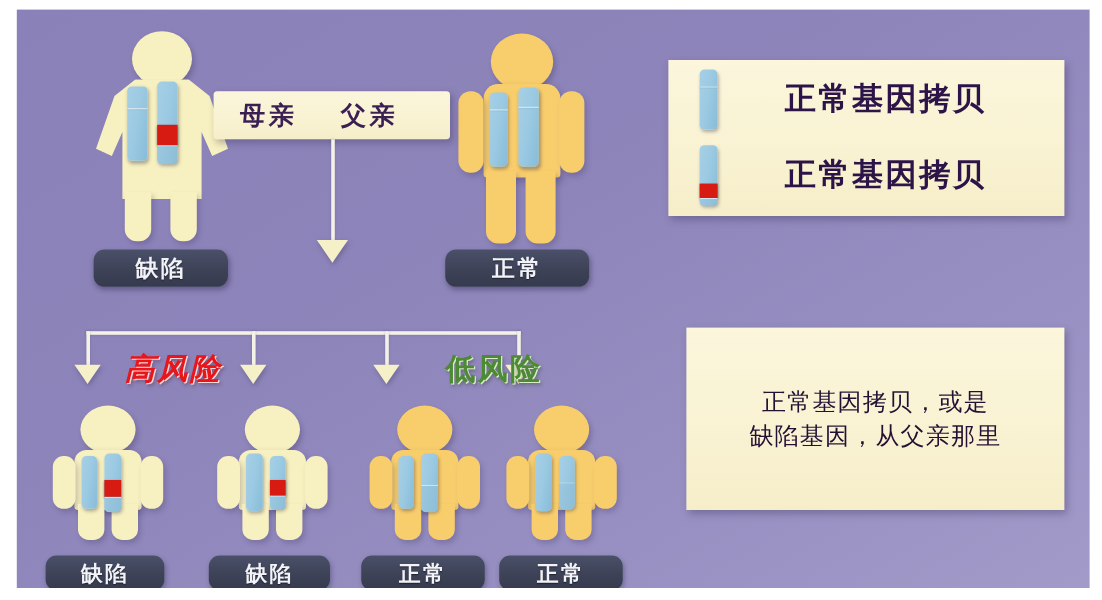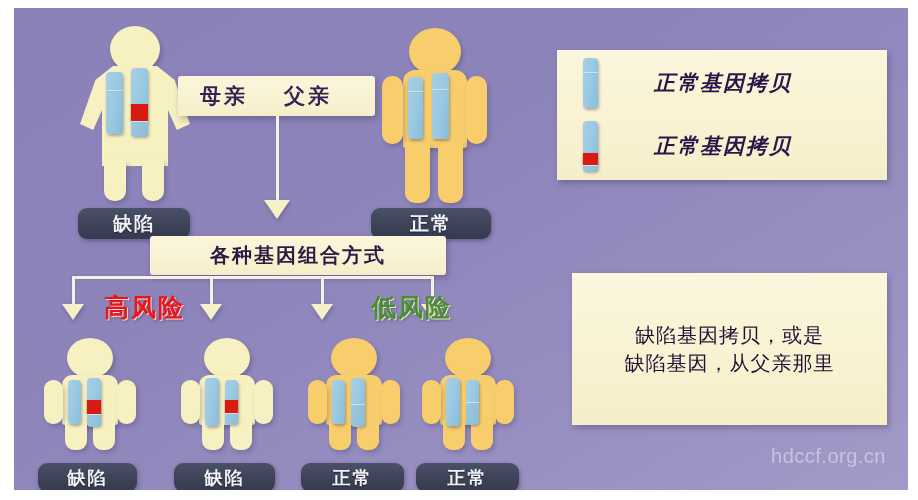--- a/index.html
+++ b/index.html
@@ -105,21 +105,21 @@
   .risk{
     position:absolute;font-size:25px;font-weight:700;letter-spacing:2px;
   }
   .risk.high{color:#e8161b;text-shadow:1px 1px 0 #ffd9d9,2px 2px 3px rgba(60,30,30,.35);}
   .risk.low{color:#4e8a36;text-shadow:1px 1px 0 #d8ecc7,2px 2px 3px rgba(30,50,20,.35);}
 
   
   #legend{display:block;}
   .legend-row{position:absolute;display:flex;align-items:center;}
   .legend-row .ltext{
-    color:#2c1348;font-weight:700;font-size:21px;letter-spacing:2px;font-style:italic;
+    color:#2c1348;font-weight:700;font-size:26px;letter-spacing:2px;
   }
 
   
   #noteBox{
     display:flex;align-items:center;justify-content:center;
     padding:10px 14px;box-sizing:border-box;
   }
   #noteBox .ntext{
     color:#231033;font-size:20px;line-height:1.42;text-align:center;
     letter-spacing:1px;font-weight:400;
@@ -179,36 +179,33 @@
     </div>
 
     <div class="panel round" id="parentsBar" style="left:164px;top:68px;width:197px;height:40px;">
       <span class="lbl" style="margin-left:22px;">母亲</span>
       <span class="lbl" style="margin-left:36px;">父亲</span>
     </div>
 
     <div class="vline" style="left:262px;top:108px;width:3px;height:86px;"></div>
     <div class="arrow" style="left:250px;top:192px;"></div>
 
-    <div class="panel round" id="combineBox" style="left:136px;top:228px;width:296px;height:39px;">
-      <span>各种基因组合方式</span>
-    </div>
 
     <div class="hline" style="left:58px;top:268px;width:362px;height:3px;"></div>
     <div class="vline" style="left:58px;top:268px;width:3px;height:30px;"></div>
     <div class="vline" style="left:196px;top:268px;width:3px;height:30px;"></div>
     <div class="vline" style="left:307px;top:268px;width:3px;height:30px;"></div>
     <div class="vline" style="left:417px;top:268px;width:3px;height:30px;"></div>
 
     <div class="arrow small" style="left:48px;top:296px;"></div>
     <div class="arrow small" style="left:186px;top:296px;"></div>
     <div class="arrow small" style="left:297px;top:296px;"></div>
     <div class="arrow small" style="left:407px;top:296px;"></div>
 
-    <div class="risk high" style="left:90px;top:283px;">高风险</div>
+    <div class="risk high" style="left:90px;top:283px;font-style:italic;">高风险</div>
     <div class="risk low" style="left:357px;top:283px;">低风险</div>
 
     <div class="person" style="left:26px;top:330px;width:100px;height:112px;">
       <div class="p-head" style="top:0;width:46px;height:40px;background:#f7f0c0;"></div>
       <div class="p-torso" style="top:37px;width:56px;height:50px;background:#f7f0c0;border-radius:10px 10px 3px 3px;"></div>
       <div class="p-armL" style="left:4px;top:42px;width:19px;height:44px;background:#f7f0c0;border-radius:9px;"></div>
       <div class="p-armR" style="left:77px;top:42px;width:19px;height:44px;background:#f7f0c0;border-radius:9px;"></div>
       <div class="p-legL" style="left:25px;top:82px;width:22px;height:30px;background:#f7f0c0;border-radius:0 0 9px 9px;"></div>
       <div class="p-legR" style="left:53px;top:82px;width:22px;height:30px;background:#f7f0c0;border-radius:0 0 9px 9px;"></div>
       <div class="chrom" style="left:28px;top:42px;width:13px;height:44px;"></div>
@@ -281,21 +278,20 @@
         <div class="chrom" style="position:relative;left:26px;top:0;width:15px;height:50px;">
           <div class="band" style="top:32px;height:12px;"></div>
           <div class="seg" style="top:44px;height:6px;border-radius:0 0 4px 4px;"></div>
         </div>
         <span class="ltext" style="margin-left:82px;">正常基因拷贝</span>
       </div>
     </div>
 
     <div class="panel" id="noteBox" style="left:558px;top:265px;width:315px;height:152px;">
       <div class="ntext">
-        <div>缺陷基因拷贝，或是</div>
+        <div>正常基因拷贝，或是</div>
         <div>缺陷基因，从父亲那里</div>
       </div>
     </div>
 
-    <div id="watermark">hdccf.org.cn</div>
 
   </div>
 </div>
 
 </body></html>

